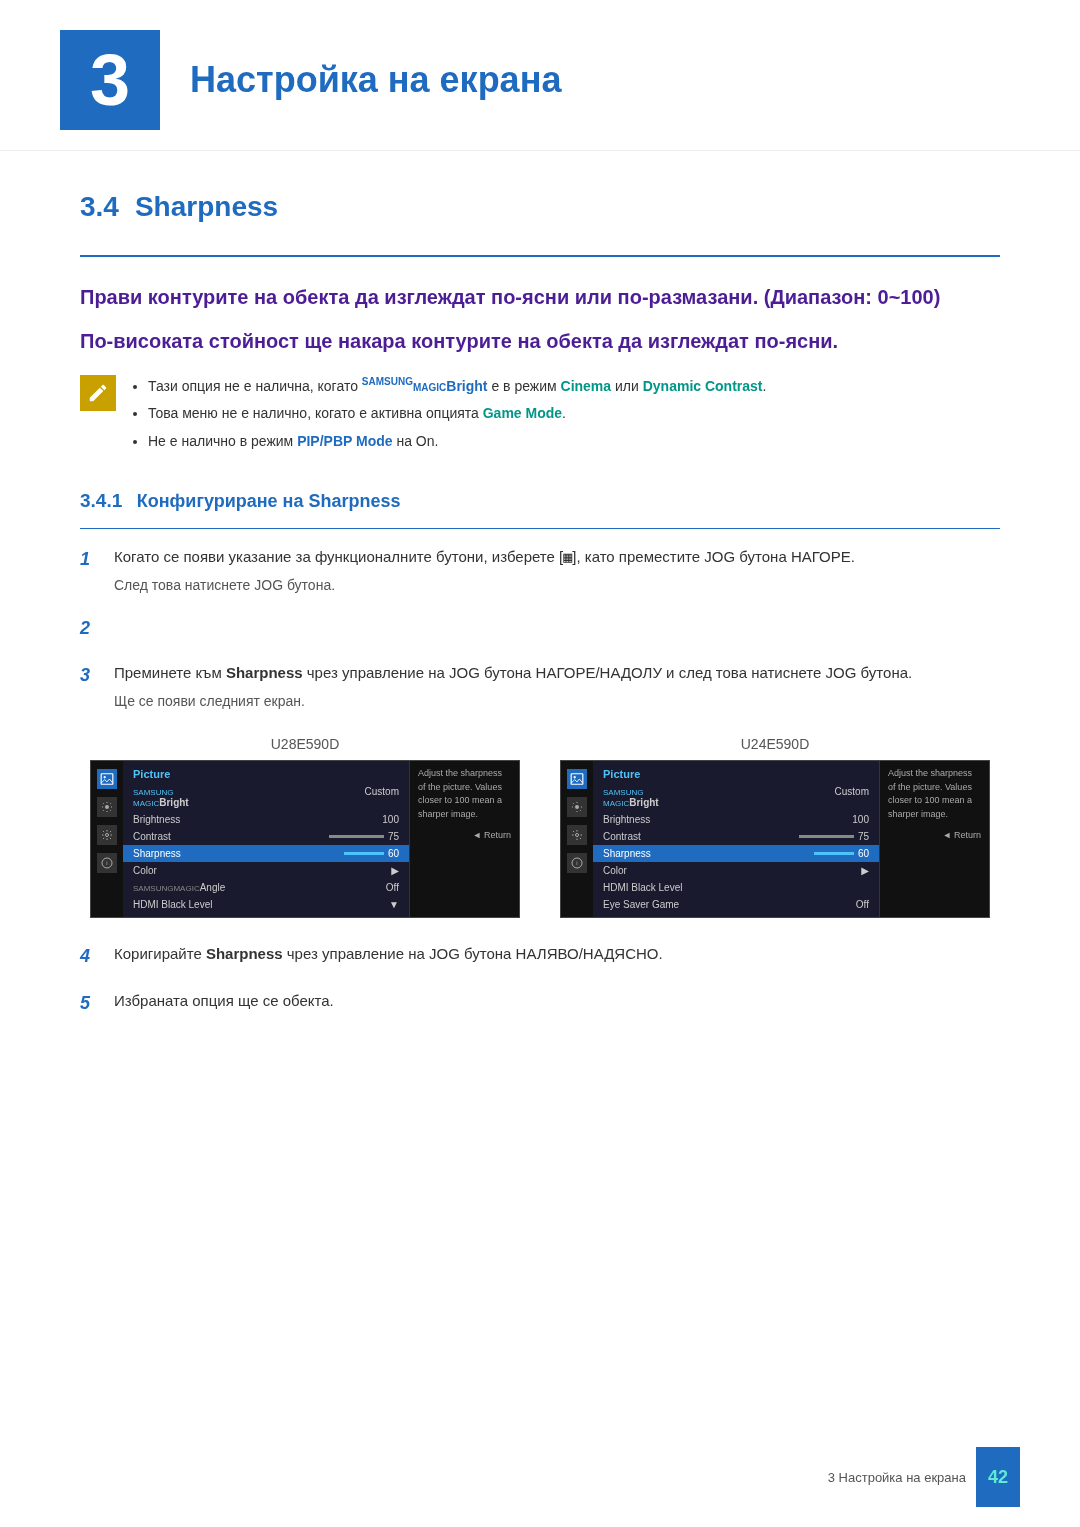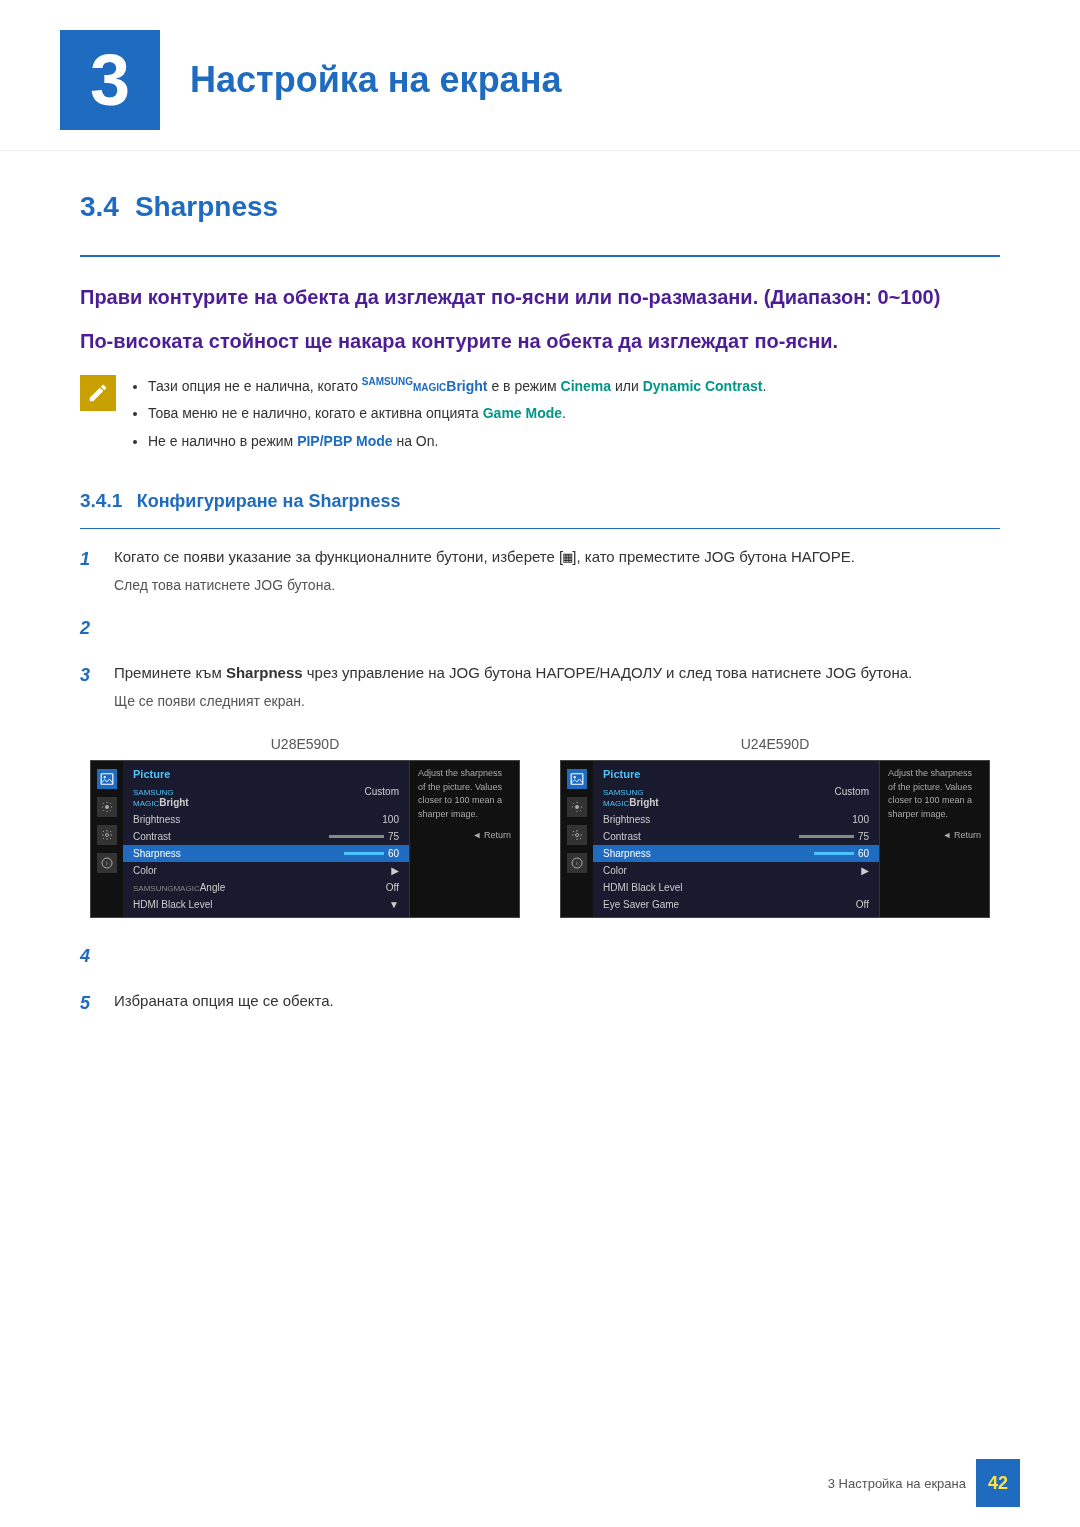--- a/index.html
+++ b/index.html
@@ -240,25 +240,25 @@
       gap: 10px;
     }
 
     .footer-chapter {
       font-size: 13px;
       color: #555;
     }
 
     .footer-page {
       background: #1e6bbf;
-      color: #fde047;
+      color: #5eead4;
       font-size: 18px;
       font-weight: bold;
       width: 44px;
-      height: 48px;
+      height: 60px;
       display: flex;
       align-items: center;
       justify-content: center;
     }
 
     .bracket-icon {
       font-family: monospace;
       font-weight: bold;
     }
   </style>
@@ -482,20 +482,23 @@
             Adjust the sharpness of the picture. Values closer to 100 mean a sharper image.
             <div style="margin-top:8px; font-size:9px; color:#aaa; text-align:right;">◄ Return</div>
           </div>
         </div>
       </div>
 
     </div>
 
     <div class="step">
       <span class="step-number">4</span>
+      <div class="step-content">
+        Коригирайте <strong>Sharpness</strong> чрез управление на JOG бутона НАЛЯВО/НАДЯСНО.
+      </div>
     </div>
 
     <div class="step">
       <span class="step-number">5</span>
       <div class="step-content">
         Избраната опция ще се обекта.
       </div>
     </div>
 
   </div>

